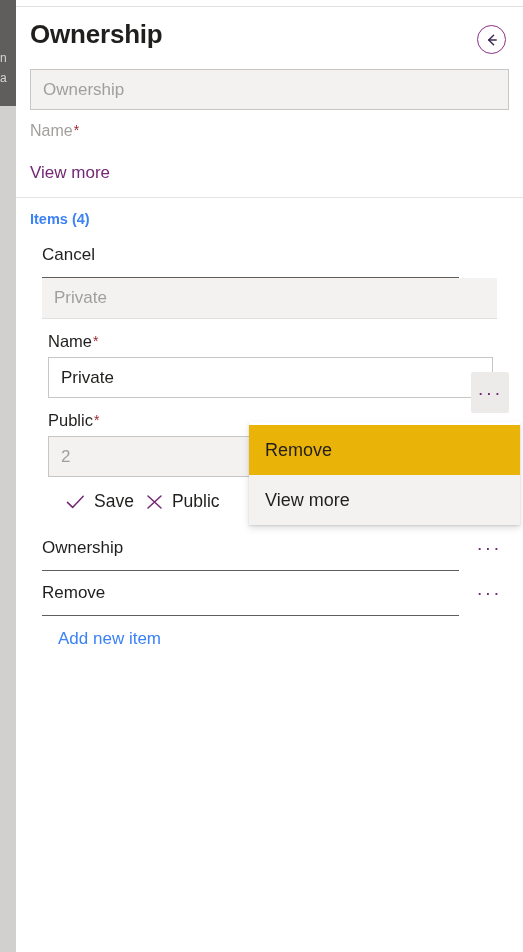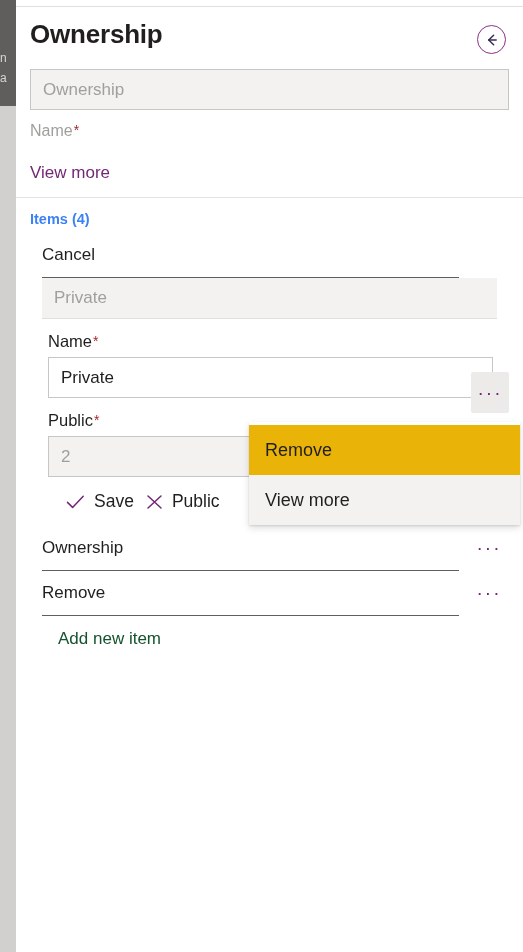--- a/index.html
+++ b/index.html
@@ -247,21 +247,21 @@
     font-family: "Liberation Sans", sans-serif;
     font-size: 17.5px;
     color: #201f1e;
   }
   .action-btn svg { display: block; }
 
   #add-new-item-link {
     display: inline-block;
     margin: 13px 0 0 28px;
     font-size: 17px;
-    color: #14532d;
+    color: #3b82f6;
     cursor: pointer;
     text-decoration: none;
   }
 
   
   #context-menu {
     position: absolute;
     left: 233px;
     top: 415px;
     width: 271px;

